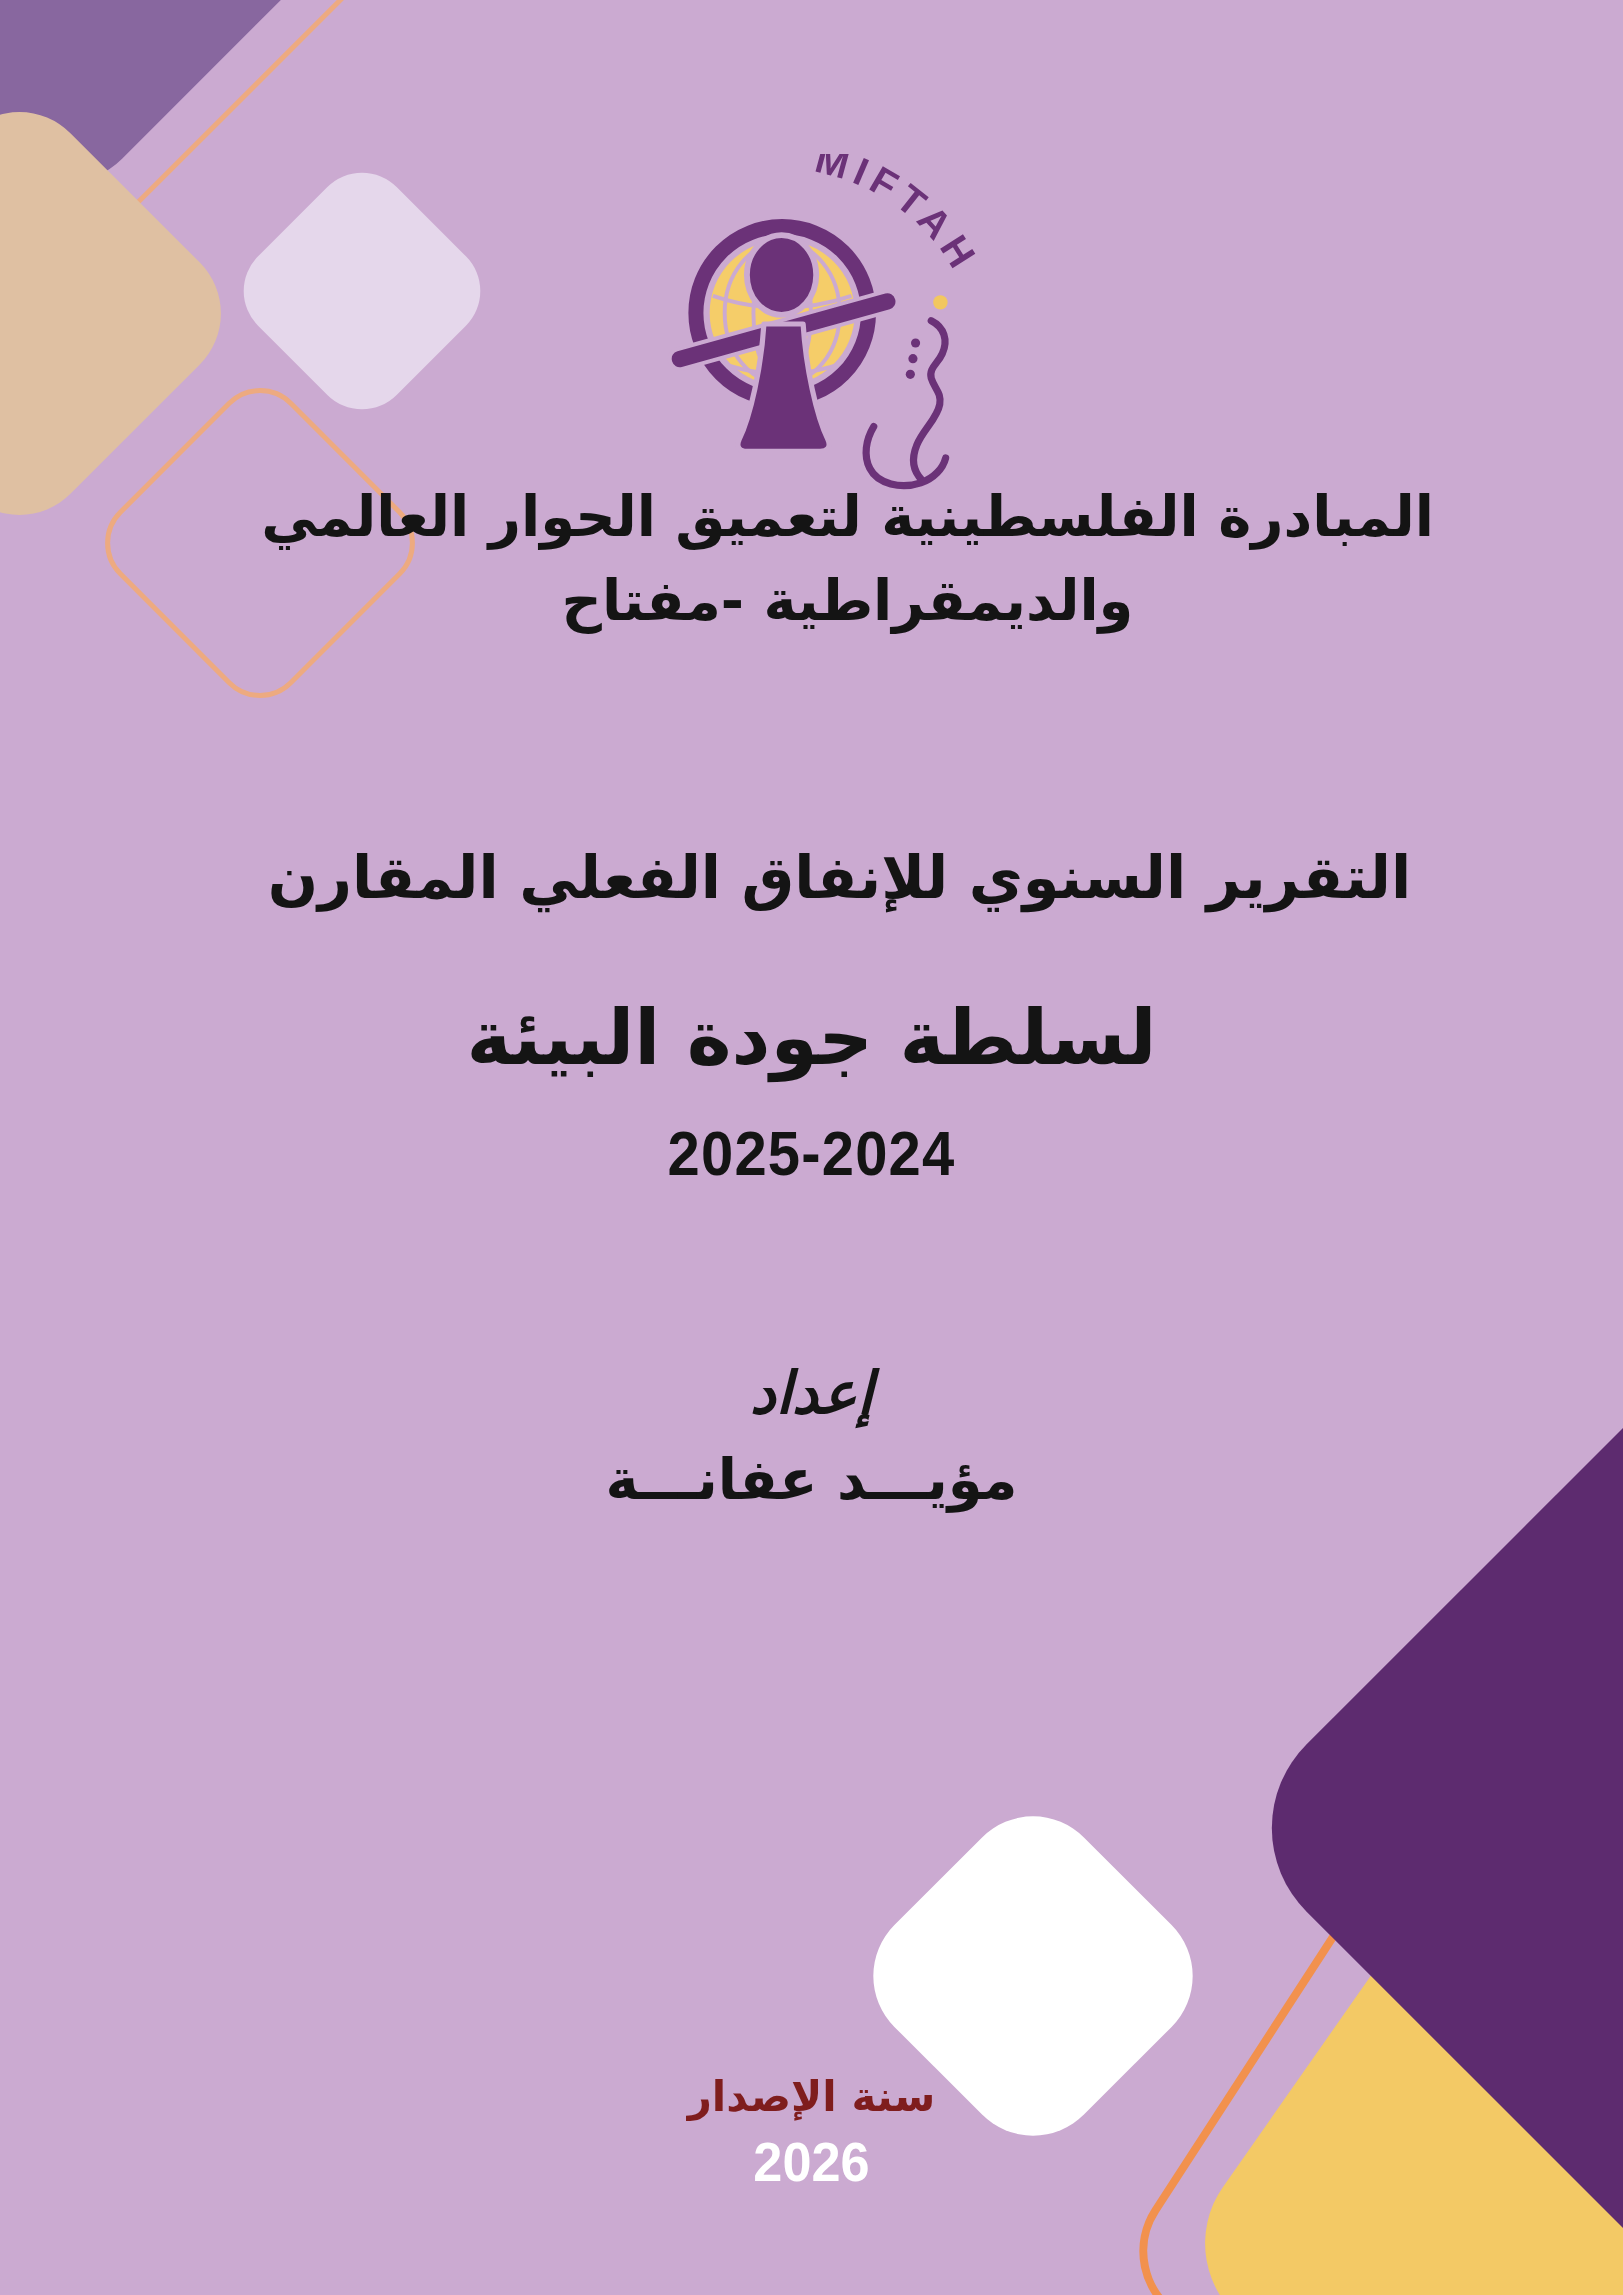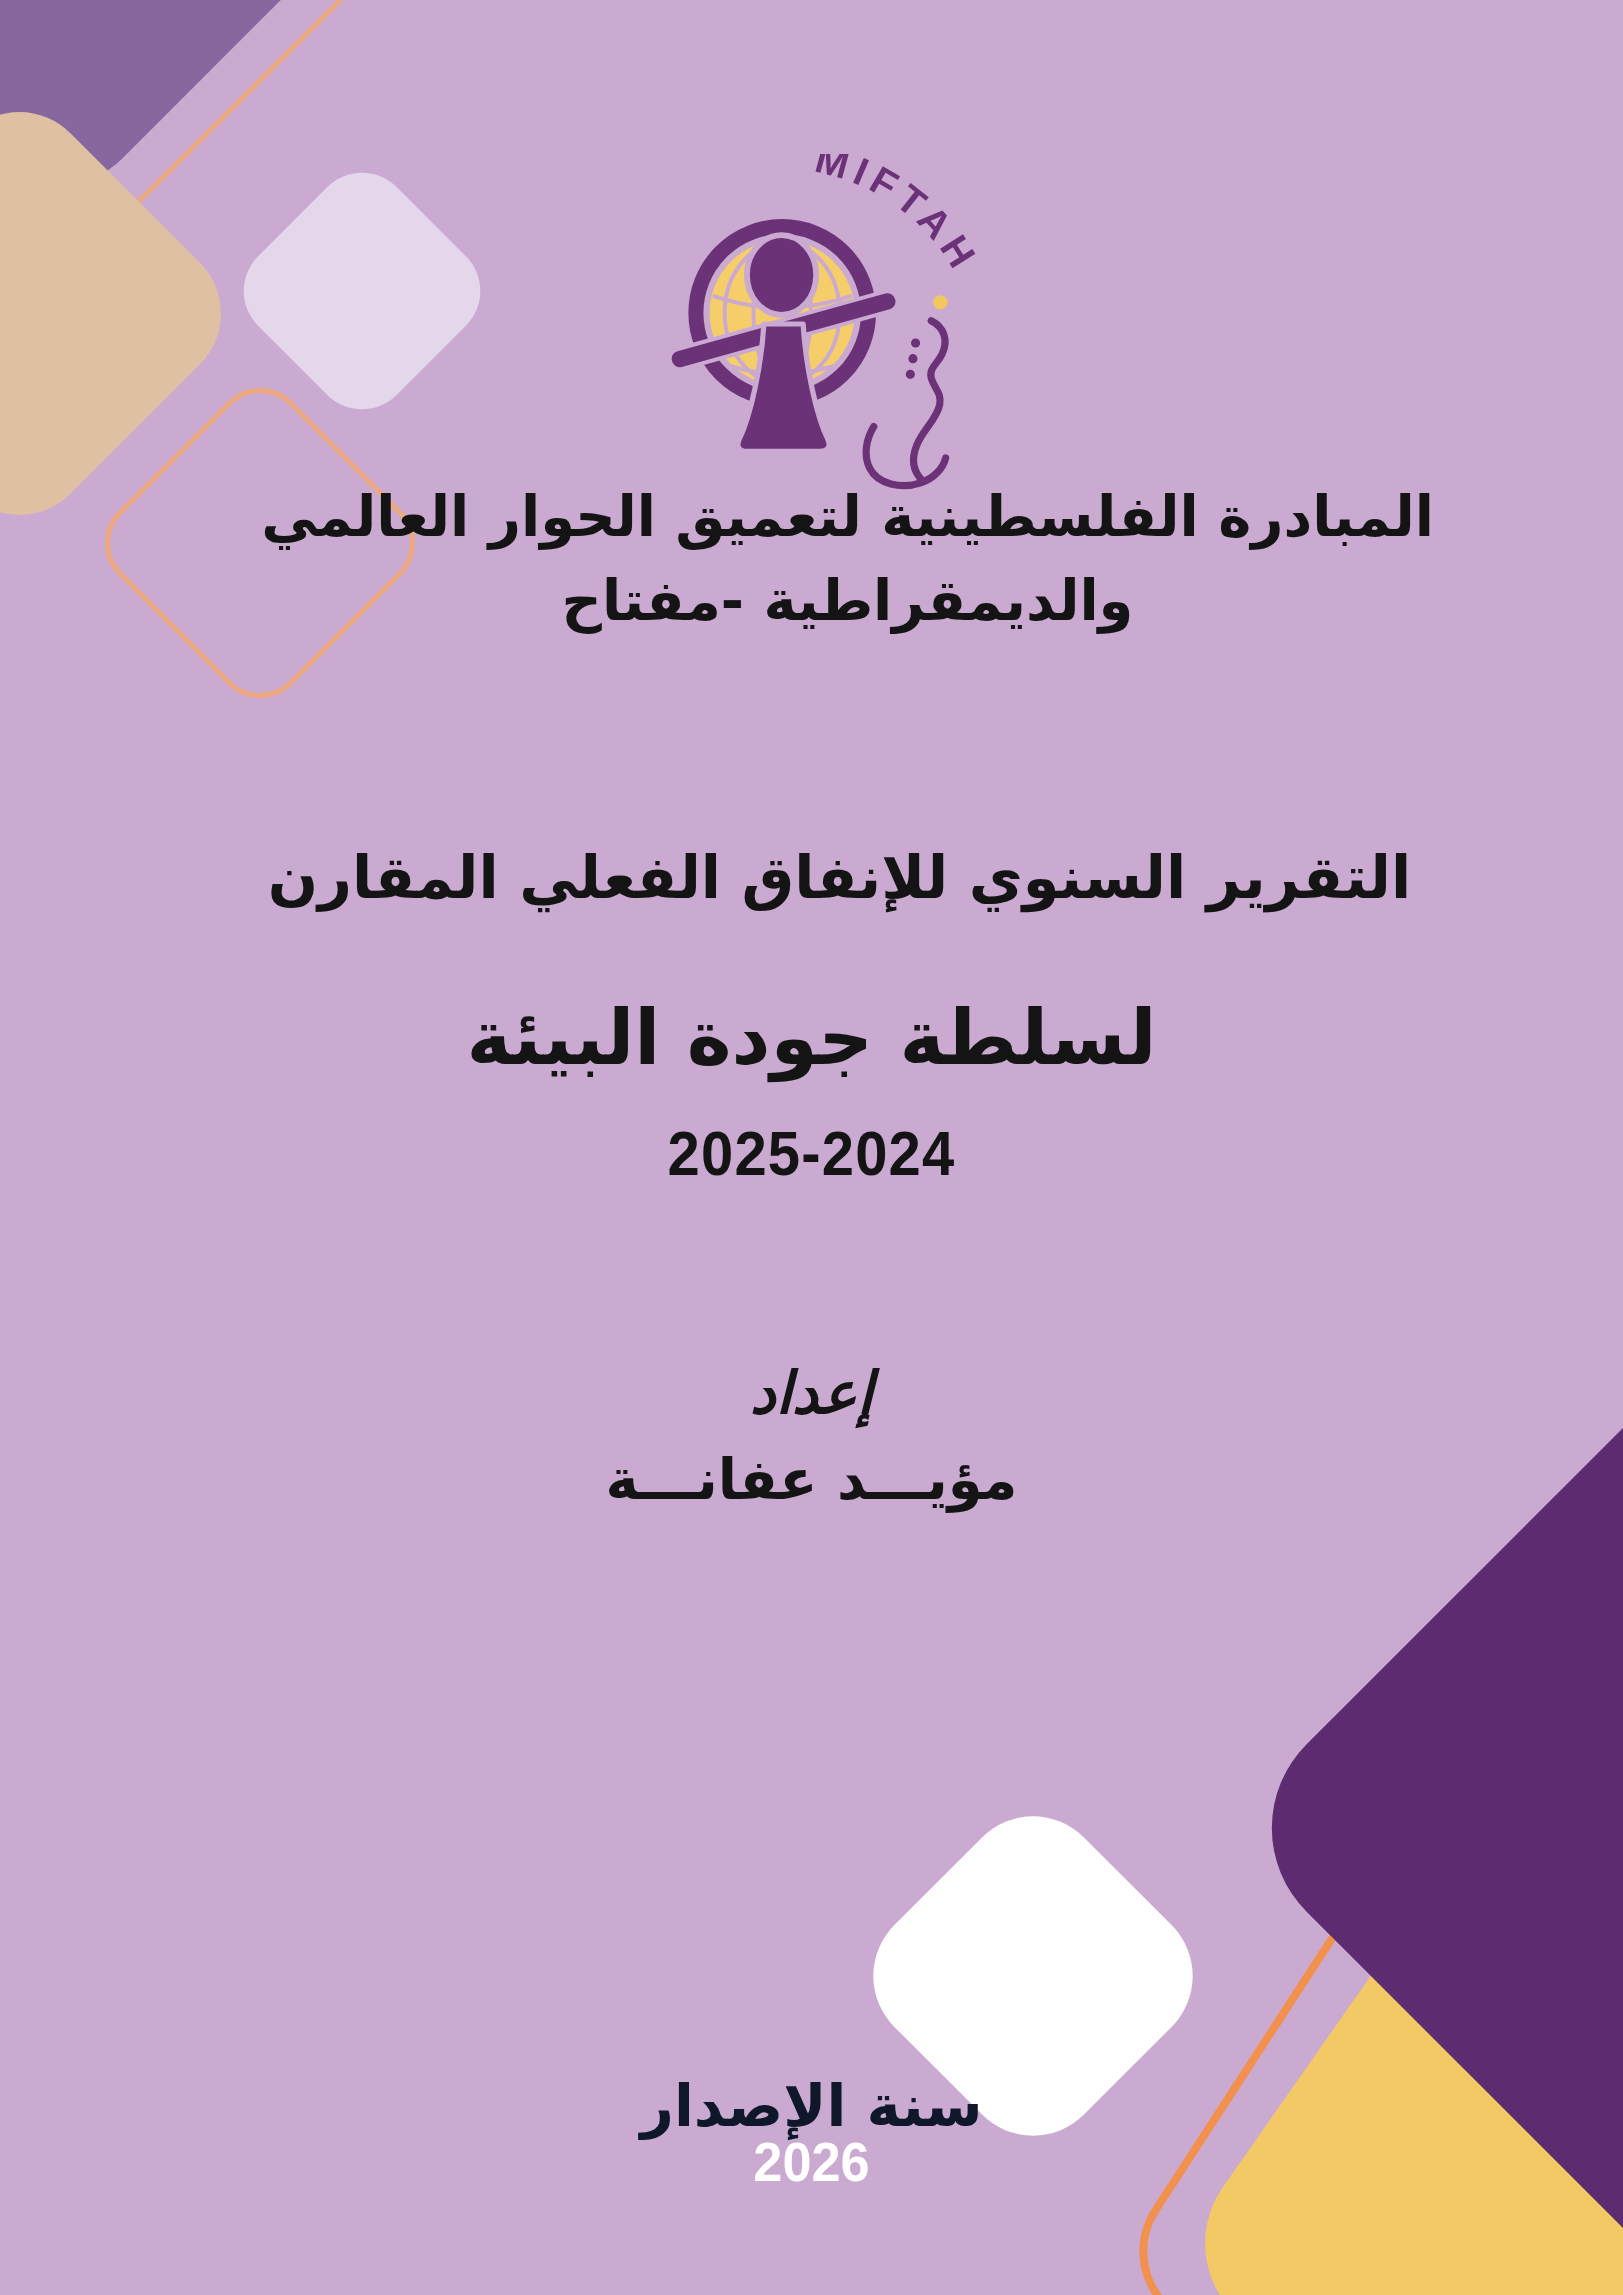--- a/index.html
+++ b/index.html
@@ -62,21 +62,21 @@
   .org{top:475px;font-size:56px;line-height:1.5;padding-left:36px;}
   .title1{top:843px;font-size:59px;margin-left:28px;}
   .title2{top:993px;font-size:76px;}
   .years{
     top:1117px;font-size:63px;direction:ltr;
     font-family:"Liberation Sans","DejaVu Sans",sans-serif;
     transform:scaleX(.92);letter-spacing:1.3px;
   }
   .prep-label{top:1359px;font-size:58px;font-style:italic;}
   .author{top:1447px;font-size:56px;}
-  .pub-label{top:2072px;font-size:58px;color:#0f172a;}
+  .pub-label{top:2072px;font-size:42px;color:#7f1d1d;}
   .pub-year{
     top:2130px;font-size:55px;color:#ffffff;direction:ltr;
     font-family:"Liberation Sans","DejaVu Sans",sans-serif;
     transform:scaleX(.95);
   }
   .logo-svg{position:absolute;left:641px;top:154px;}
 </style>
 </head>
 <body>
 

